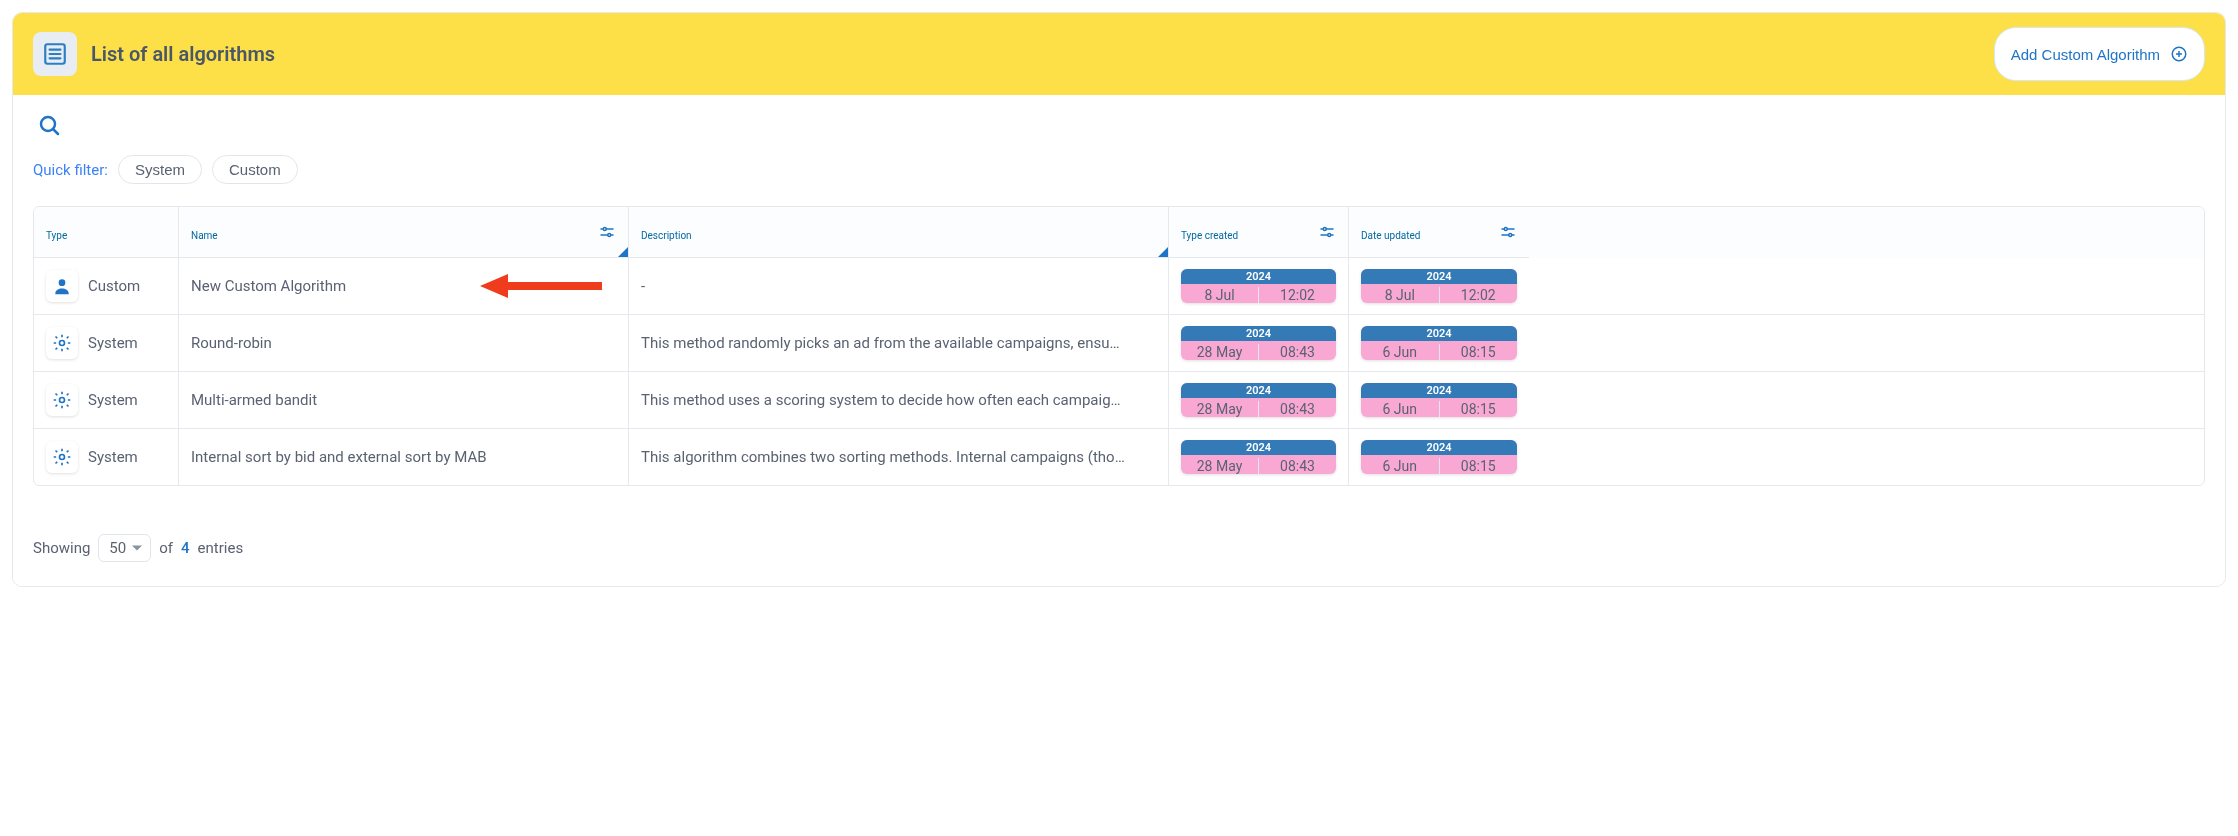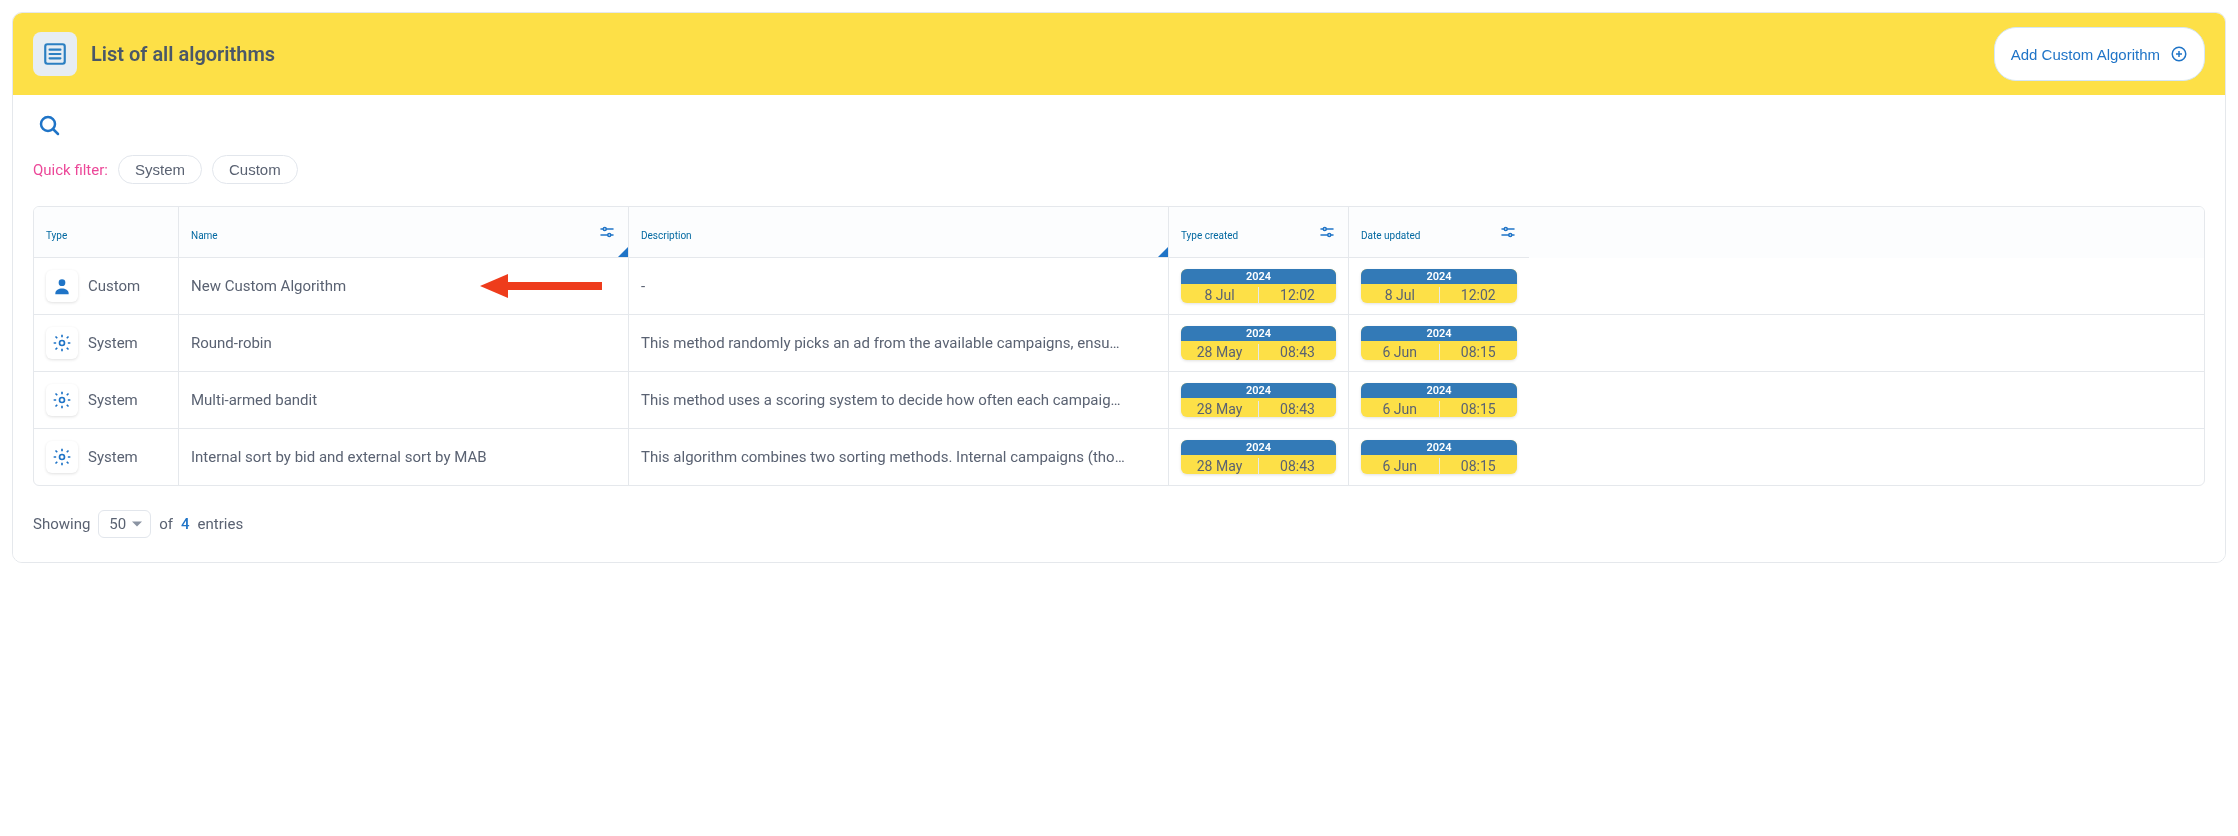--- a/index.html
+++ b/index.html
@@ -72,21 +72,21 @@
     border-radius: 6px;
   }
   .search-btn svg { width: 24px; height: 24px; stroke: #1f74c7; }
   .quick-filter-row {
     display: flex;
     align-items: center;
     gap: 10px;
     margin-bottom: 22px;
   }
   .quick-filter-label {
-    color: #ec4899;
+    color: #3b82f6;
     font-size: 15px;
   }
   .filter-chip {
     border: 1px solid #e2e6ec;
     background: #fff;
     color: #5a6272;
     font-size: 15px;
     padding: 5px 16px;
     border-radius: 18px;
     cursor: pointer;
@@ -153,21 +153,21 @@
     border-radius: 6px;
     background: #fff;
     box-shadow: 0 1px 3px rgba(0,0,0,0.12);
     display: flex; align-items: center; justify-content: center;
   }
   .type-icon-box svg { width: 20px; height: 20px; }
   .date-pill {
     height: 34px;
     border-radius: 6px;
     overflow: hidden;
-    background: #fde047;
+    background: #f9a8d4;
     box-shadow: 0 1px 3px rgba(0,0,0,0.12);
     display: flex;
     flex-direction: column;
     width: 160px;
   }
   .date-year {
     background: #337ab7;
     color: #fff;
     text-align: center;
     font-size: 11px;
@@ -185,21 +185,21 @@
   .date-body > span { flex: 1; text-align: center; }
   .date-body > span:first-child { border-right: 1px solid #e5e8ec; }
   .arrow {
     position: absolute;
     right: 22px;
     top: 50%;
     transform: translateY(-50%);
   }
   .arrow svg { display: block; }
   .pager {
-    margin-top: 24px;
+    margin-top: 48px;
     display: flex;
     align-items: center;
     gap: 8px;
     font-size: 15px;
     color: #5a6272;
   }
   .page-size {
     border: 1px solid #e2e6ec;
     border-radius: 6px;
     padding: 4px 24px 4px 10px;

